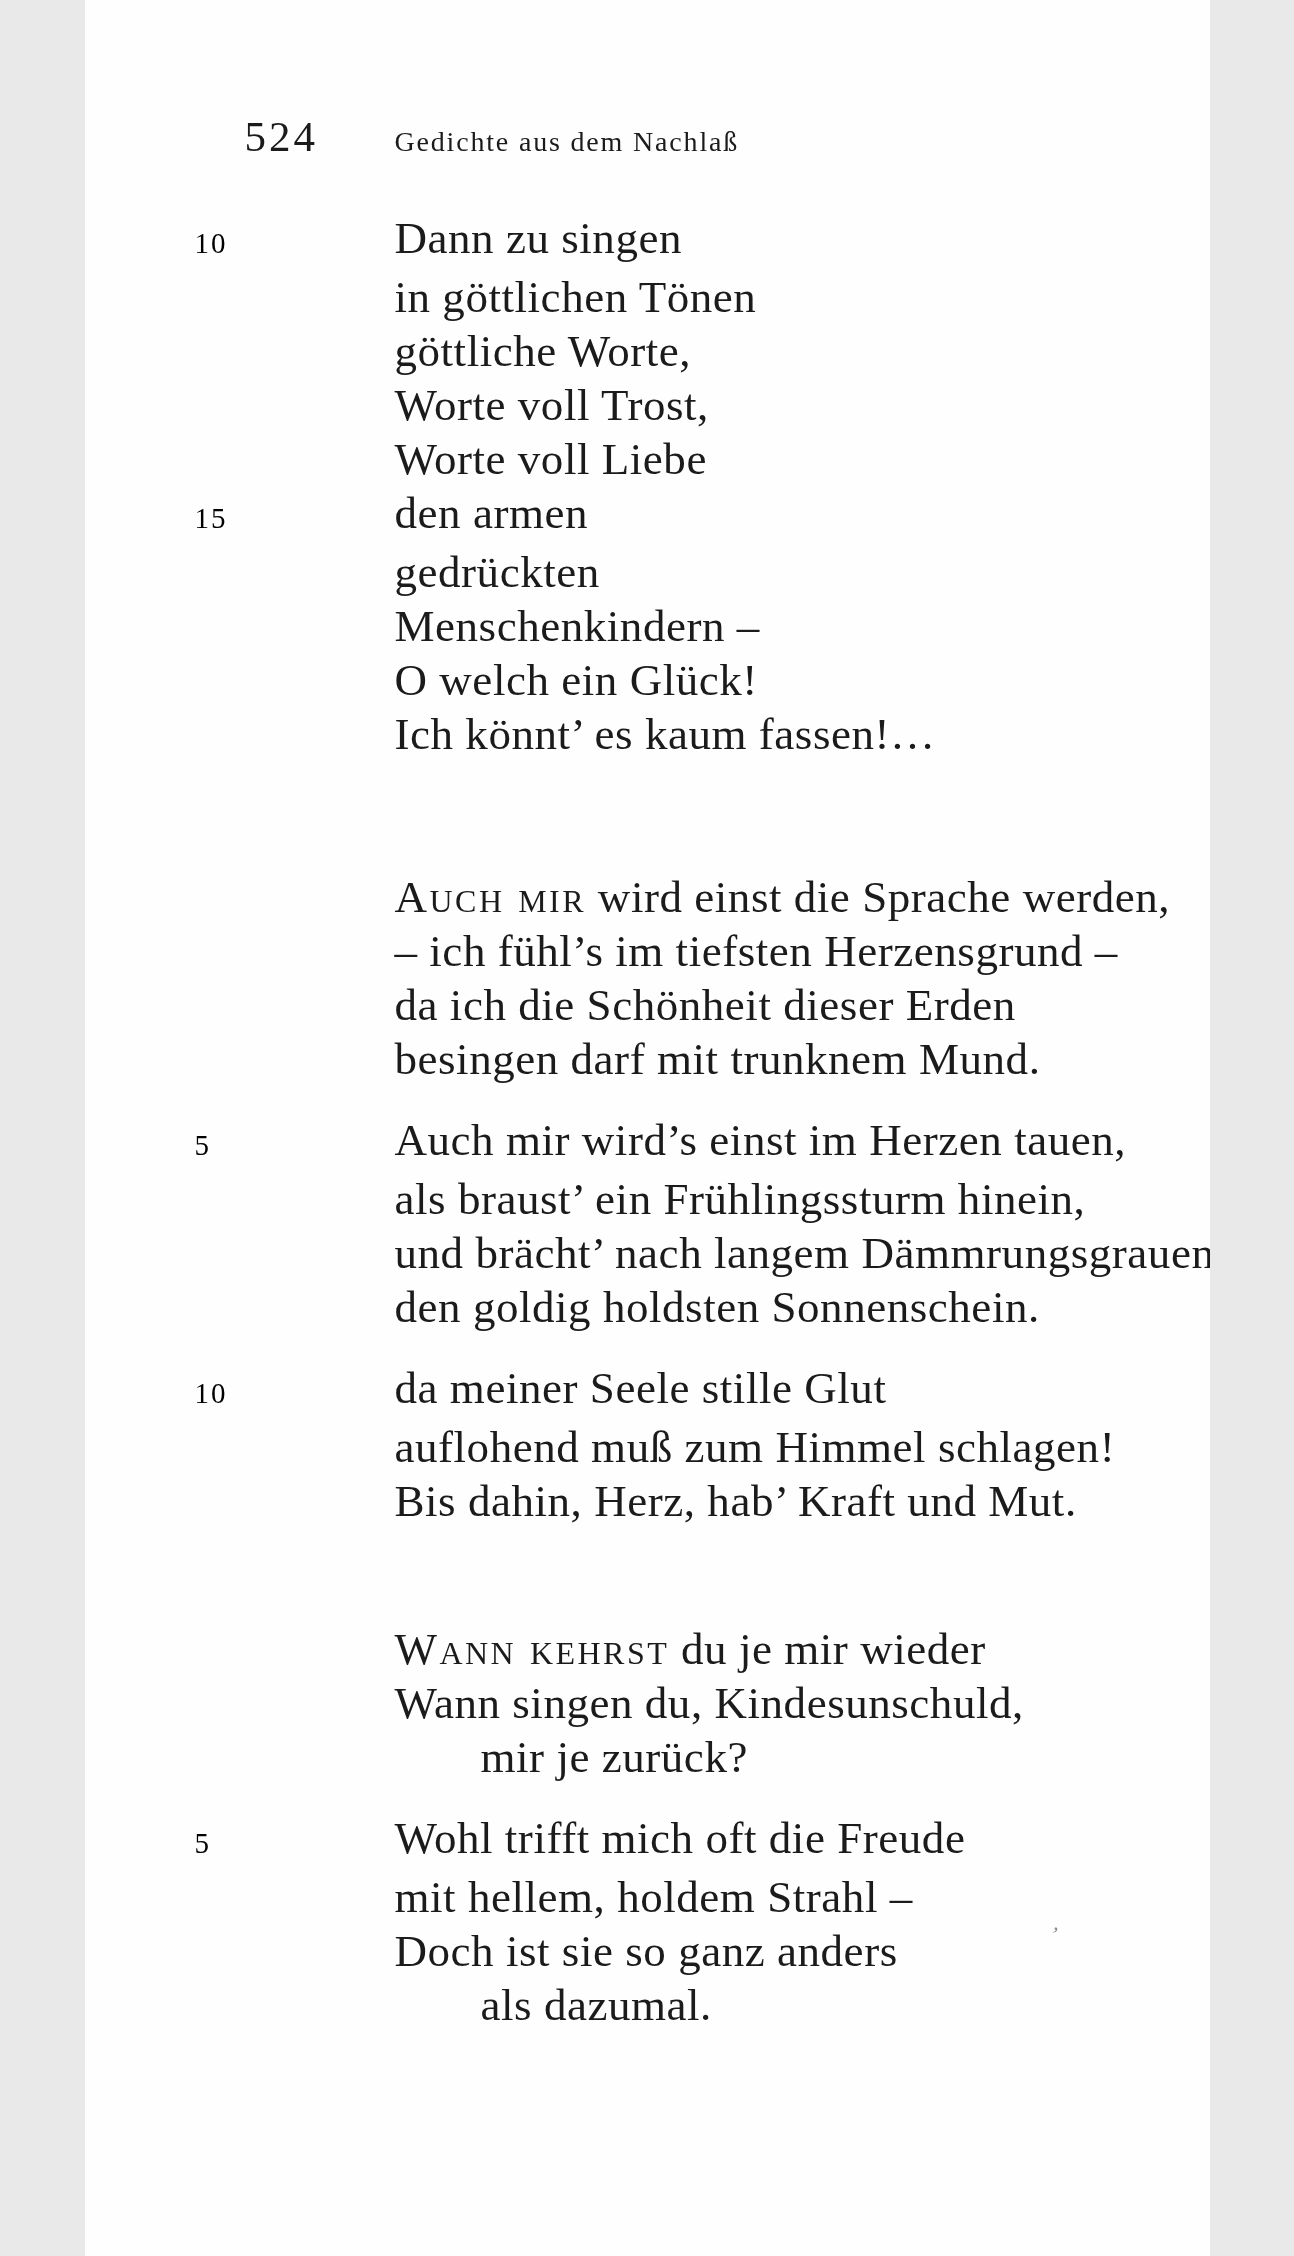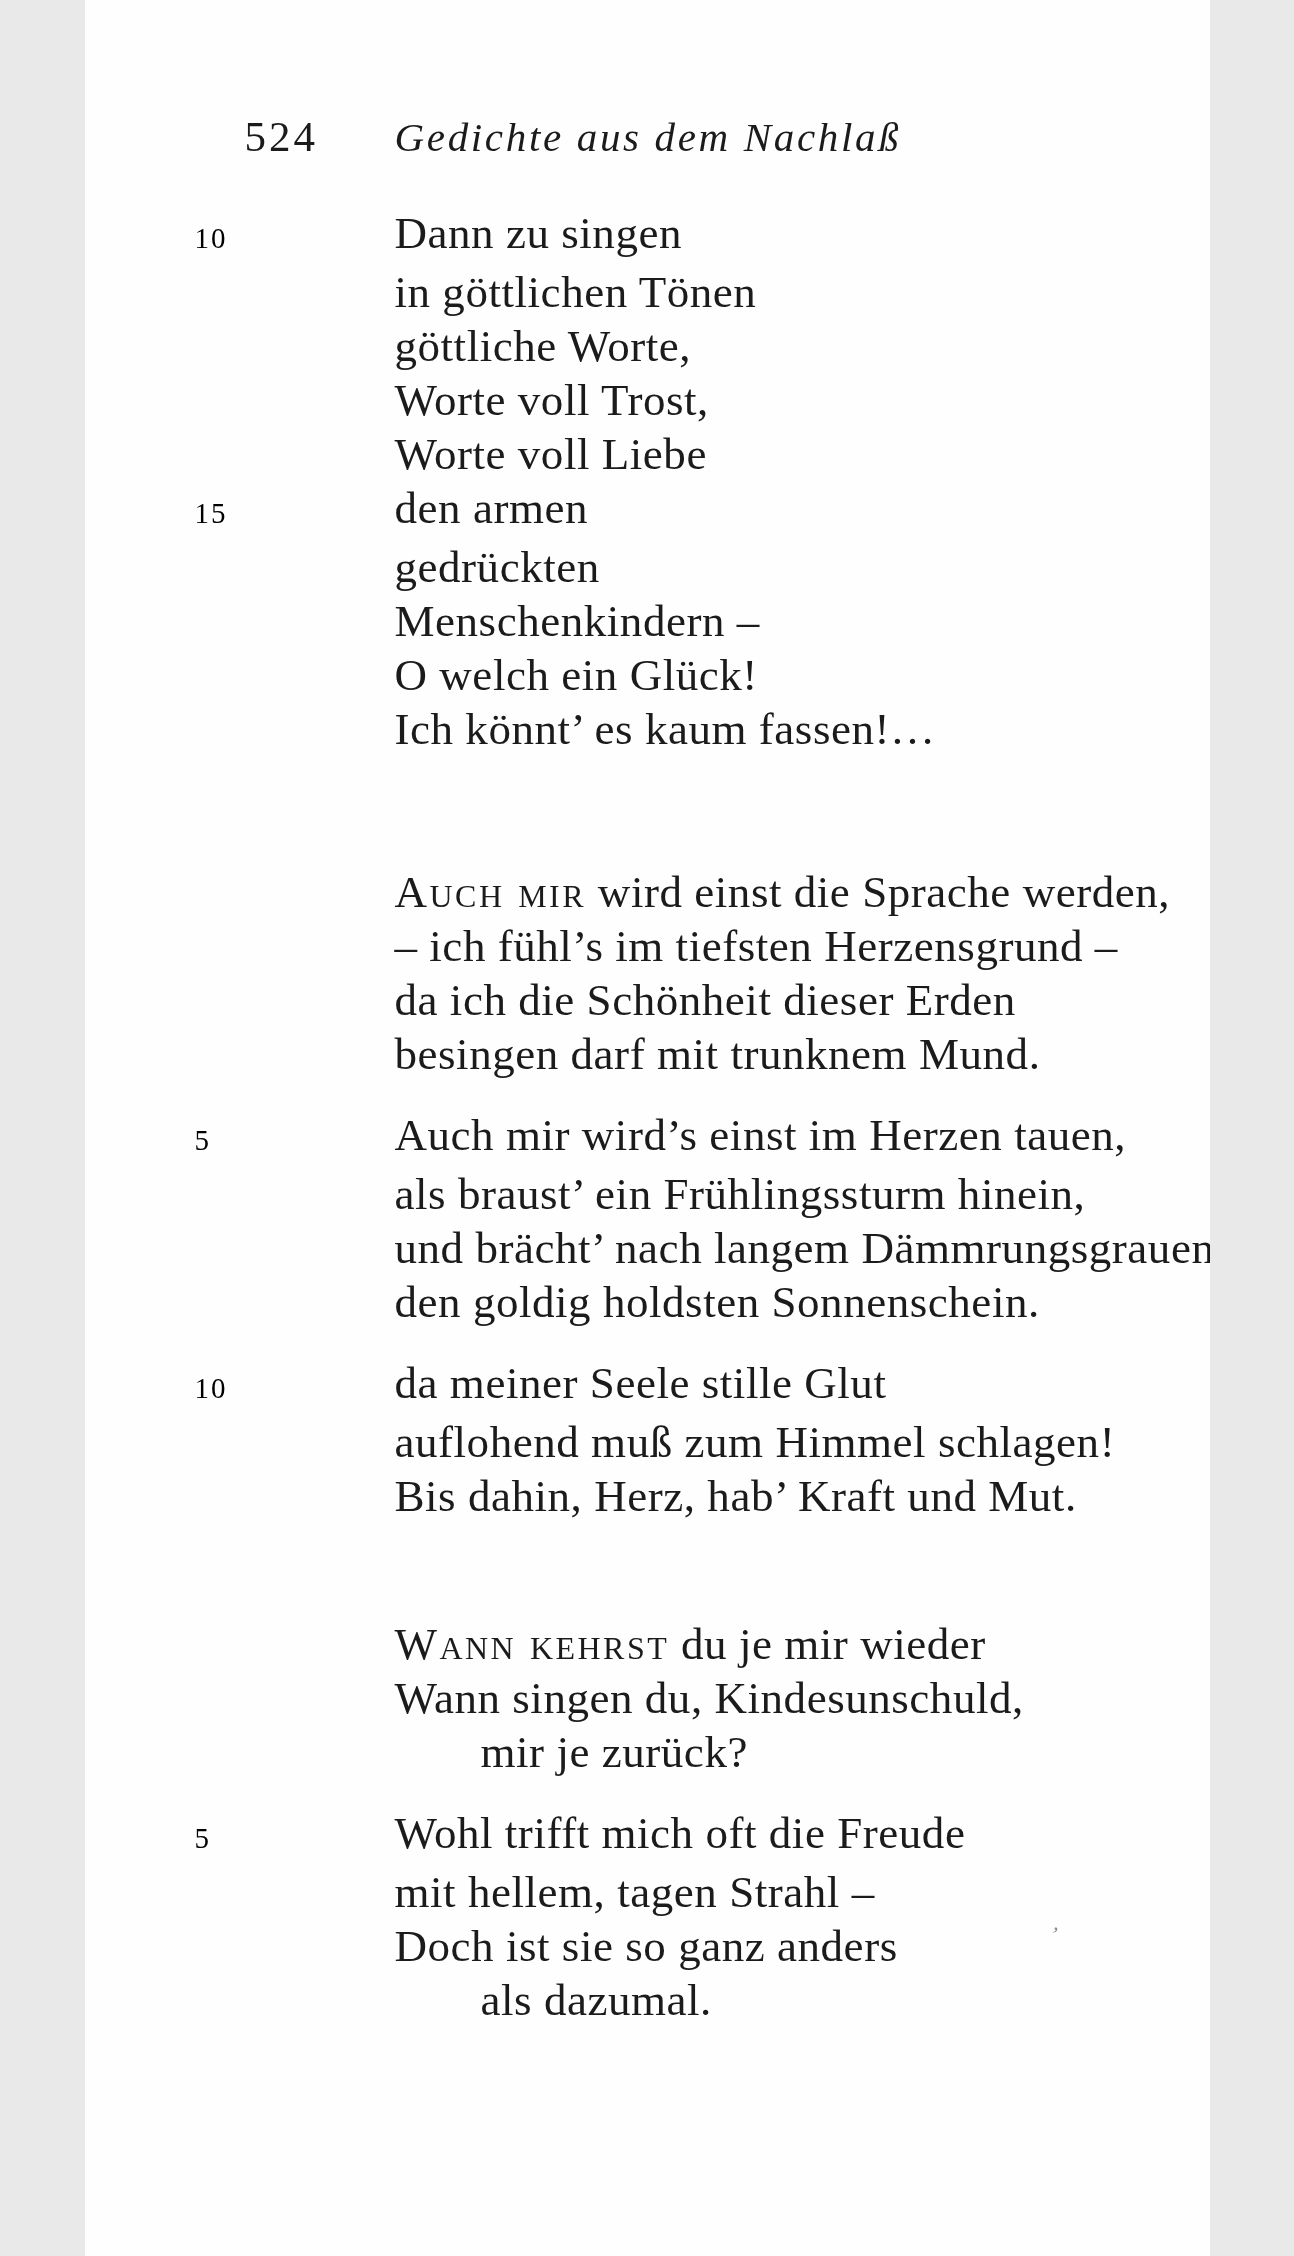--- a/index.html
+++ b/index.html
@@ -24,22 +24,21 @@
     line-height: 50px;
   }
   .pagenum-cell {
     flex: 0 0 310px;
     box-sizing: border-box;
     padding-left: 160px;
     font-size: 43px;
     letter-spacing: 3px;
   }
   .runtitle {
-    font-style: italic;
-    font-size: 41px;
+    font-size: 28px;
     letter-spacing: 0.065em;
     white-space: nowrap;
   }
   .poems { }
   .poem { }
   .poem-1 { margin-top: 44px; }
   .poem-2 { margin-top: 109px; }
   .poem-3 { margin-top: 94px; }
   .stanza + .stanza { margin-top: 27px; }
   .pline {
@@ -203,21 +202,21 @@
             <span class="ltext indent">mir je zurück?</span>
           </div>
         </div>
         <div class="stanza">
           <div class="pline">
             <span class="lno">5</span>
             <span class="ltext">Wohl trifft mich oft die Freude</span>
           </div>
           <div class="pline">
             <span class="lno"></span>
-            <span class="ltext">mit hellem, tagen Strahl –</span>
+            <span class="ltext">mit hellem, holdem Strahl –</span>
           </div>
           <div class="pline">
             <span class="lno"></span>
             <span class="ltext">Doch ist sie so ganz anders</span>
           </div>
           <div class="pline">
             <span class="lno"></span>
             <span class="ltext indent">als dazumal.</span>
           </div>
         </div>

